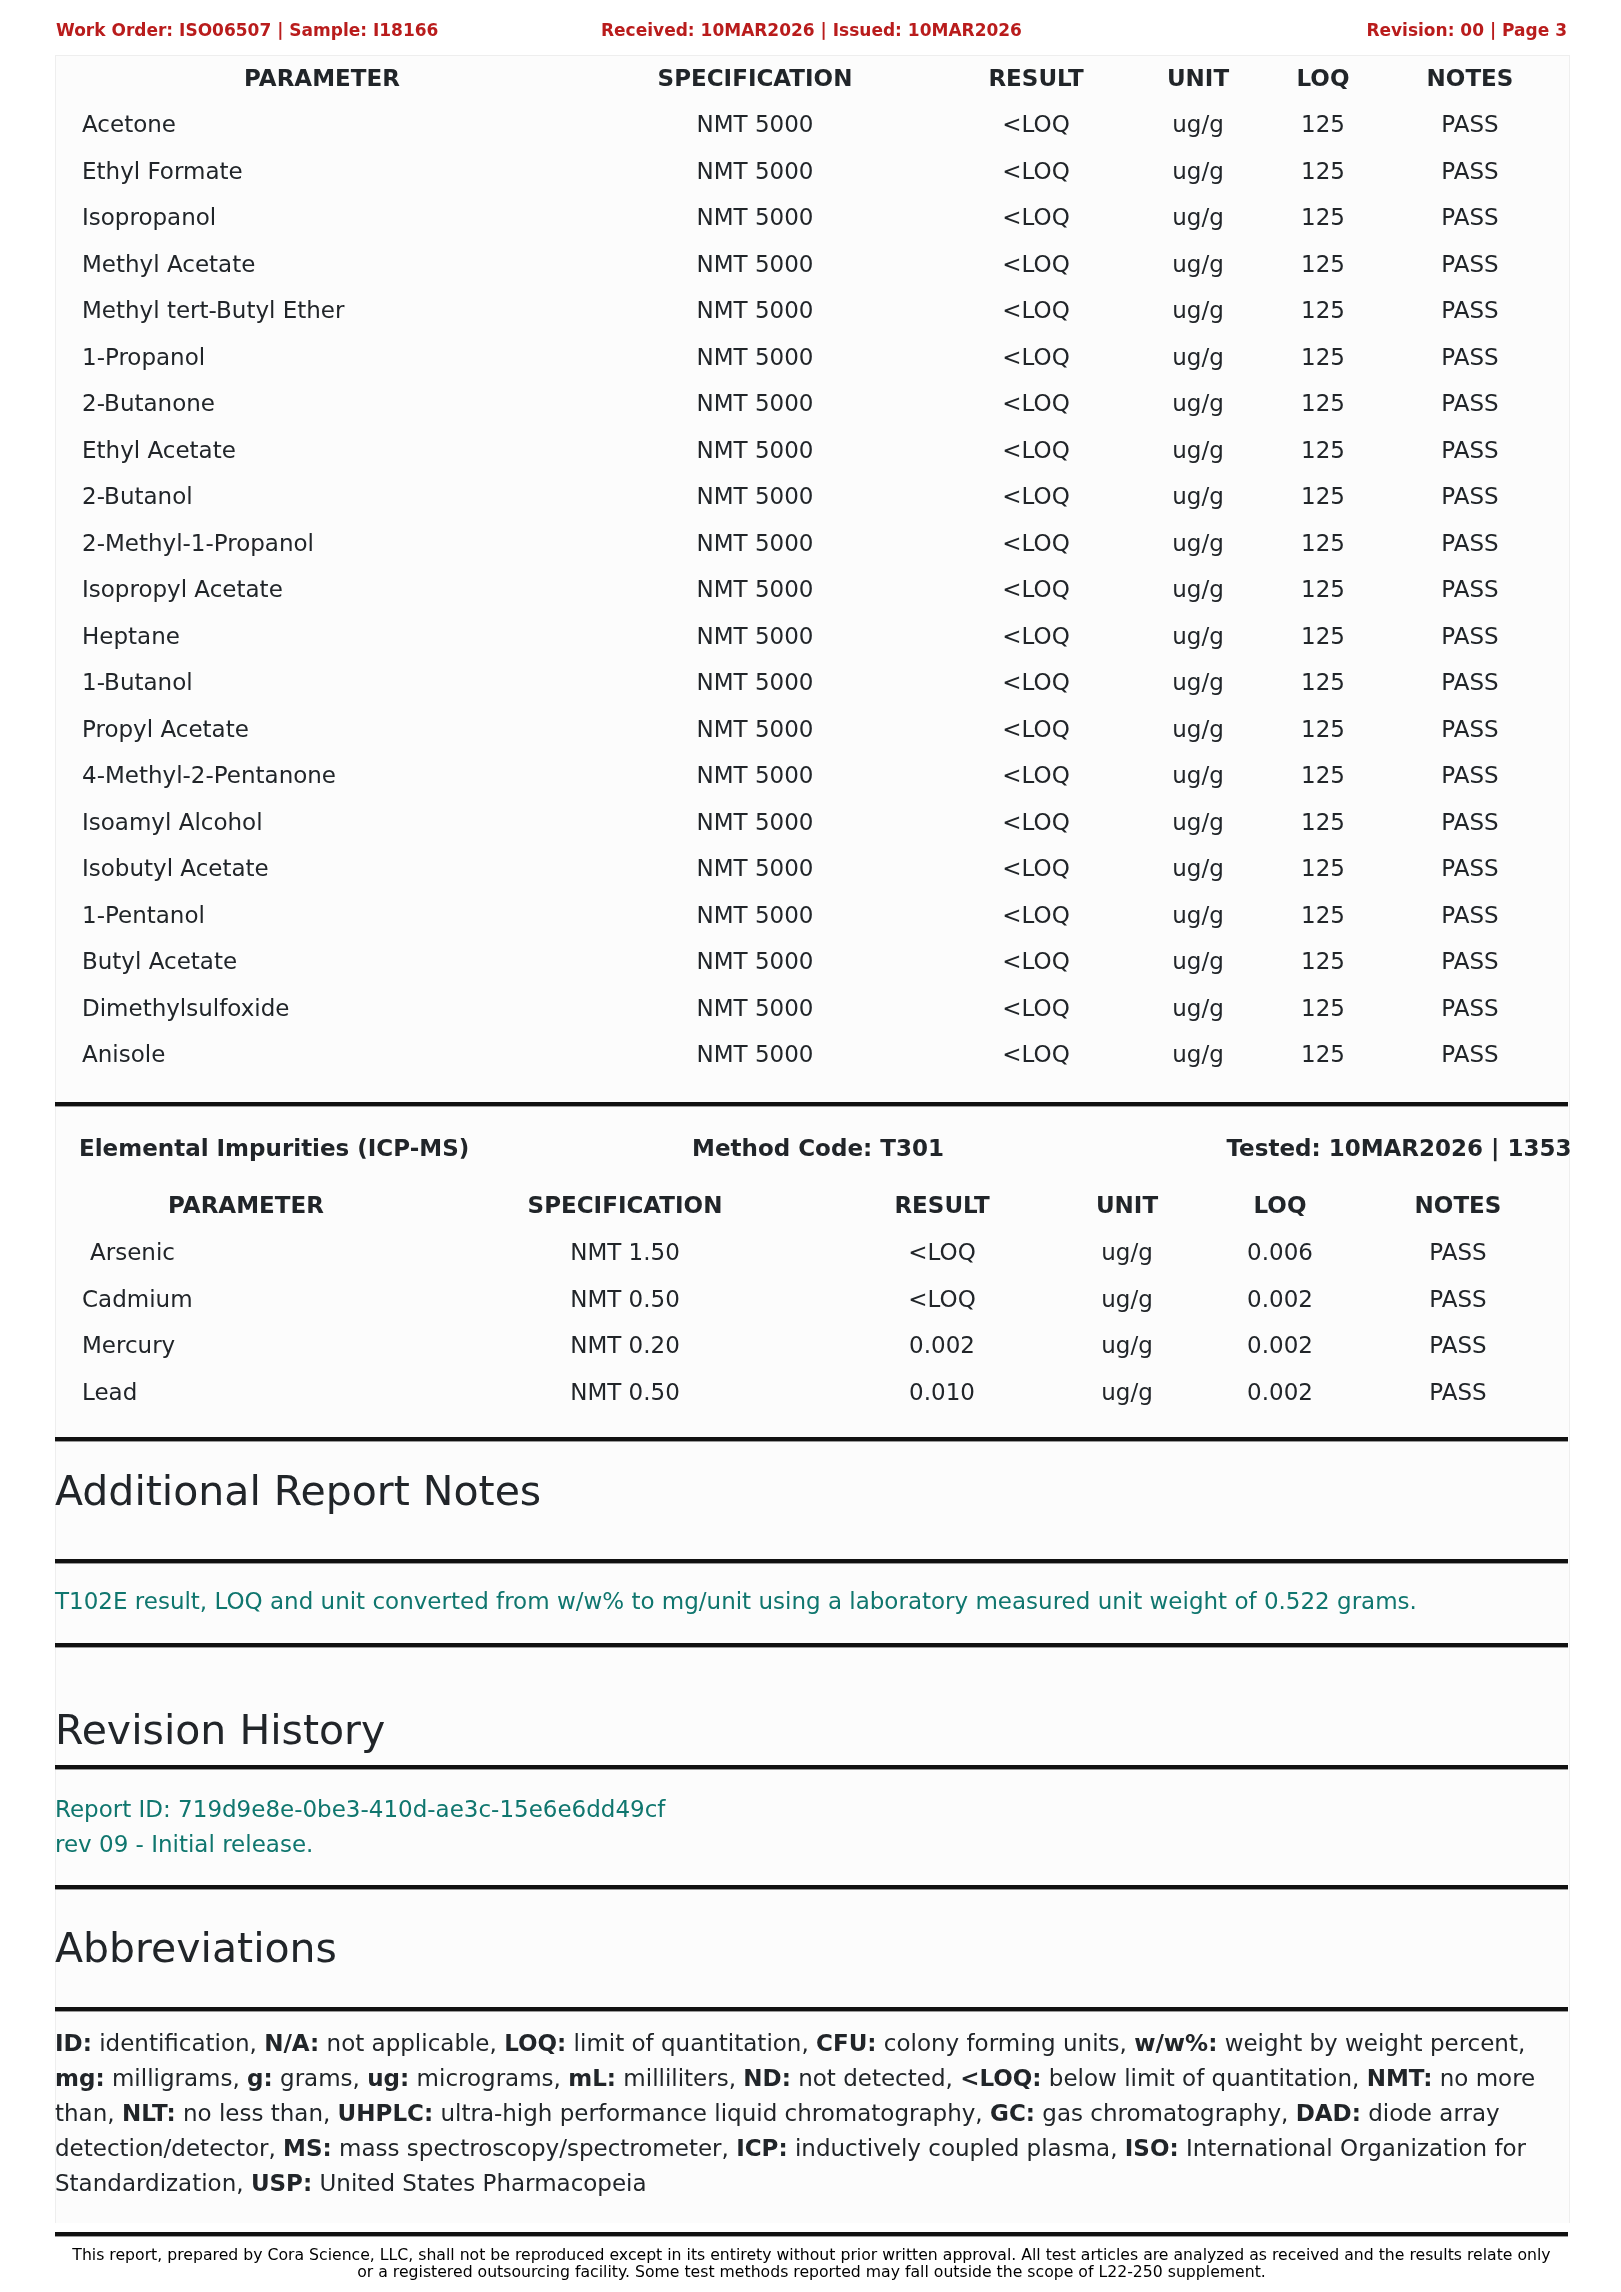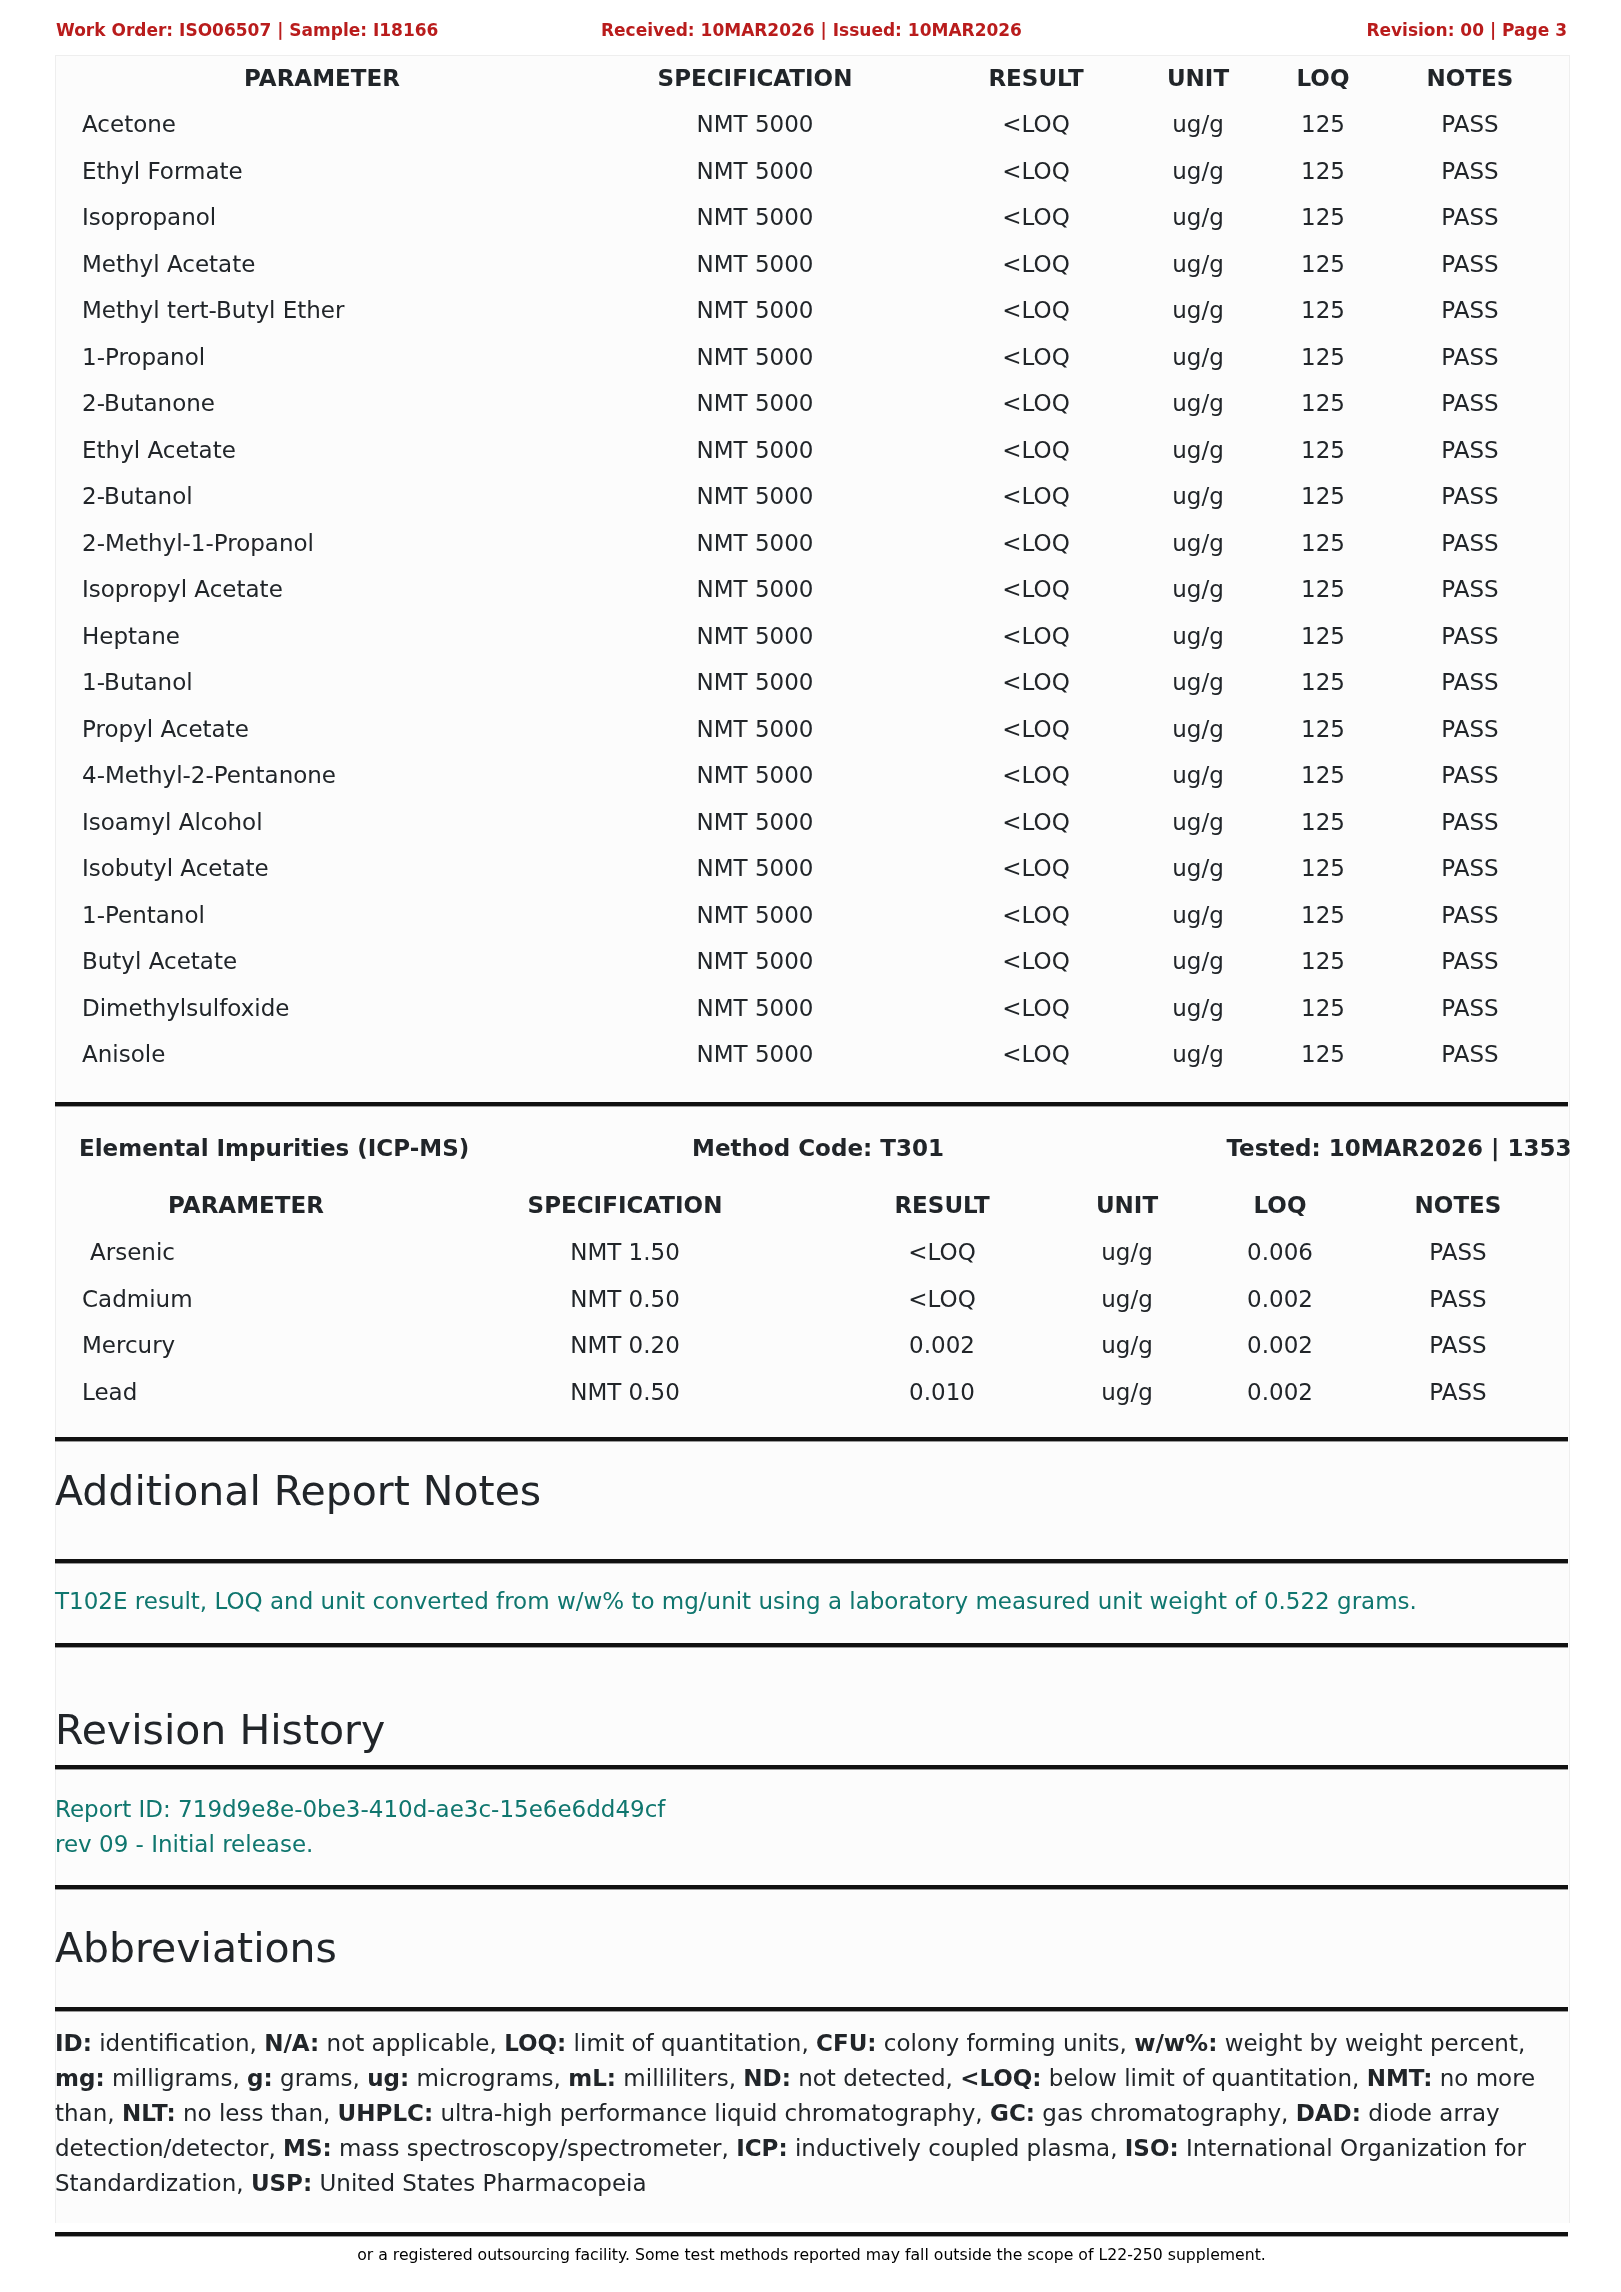--- a/index.html
+++ b/index.html
@@ -268,15 +268,16 @@
 <div class="para" style="top:1809px;">Report ID: 719d9e8e-0be3-410d-ae3c-15e6e6dd49cf</div>
 <div class="para" style="top:1844px;">rev 09 - Initial release.</div>
 <div class="rule" style="top:1885px;"></div>
 
 <div class="h2" style="top:1948px;">Abbreviations</div>
 <div class="rule" style="top:2007px;"></div>
 <div class="abbr" id="abbr"><b>ID:</b><span> identification, </span><b>N/A:</b><span> not applicable, </span><b>LOQ:</b><span> limit of quantitation, </span><b>CFU:</b><span> colony forming units, </span><b>w/w%:</b><span> weight by weight percent, </span><b>mg:</b><span> milligrams, </span><b>g:</b><span> grams, </span><b>ug:</b><span> micrograms, </span><b>mL:</b><span> milliliters, </span><b>ND:</b><span> not detected, </span><b>&lt;LOQ:</b><span> below limit of quantitation, </span><b>NMT:</b><span> no more than, </span><b>NLT:</b><span> no less than, </span><b>UHPLC:</b><span> ultra-high performance liquid chromatography, </span><b>GC:</b><span> gas chromatography, </span><b>DAD:</b><span> diode array detection/detector, </span><b>MS:</b><span> mass spectroscopy/spectrometer, </span><b>ICP:</b><span> inductively coupled plasma, </span><b>ISO:</b><span> International Organization for Standardization, </span><b>USP:</b><span> United States Pharmacopeia</span></div>
 <div class="rule" style="top:2232px;"></div>
 
 <div class="footer">
+  <div>This report, prepared by Cora Science, LLC, shall not be reproduced except in its entirety without prior written approval. All test articles are analyzed as received and the results relate only</div>
   <div>or a registered outsourcing facility. Some test methods reported may fall outside the scope of L22-250 supplement.</div>
 </div>
 
 
 </body></html>

